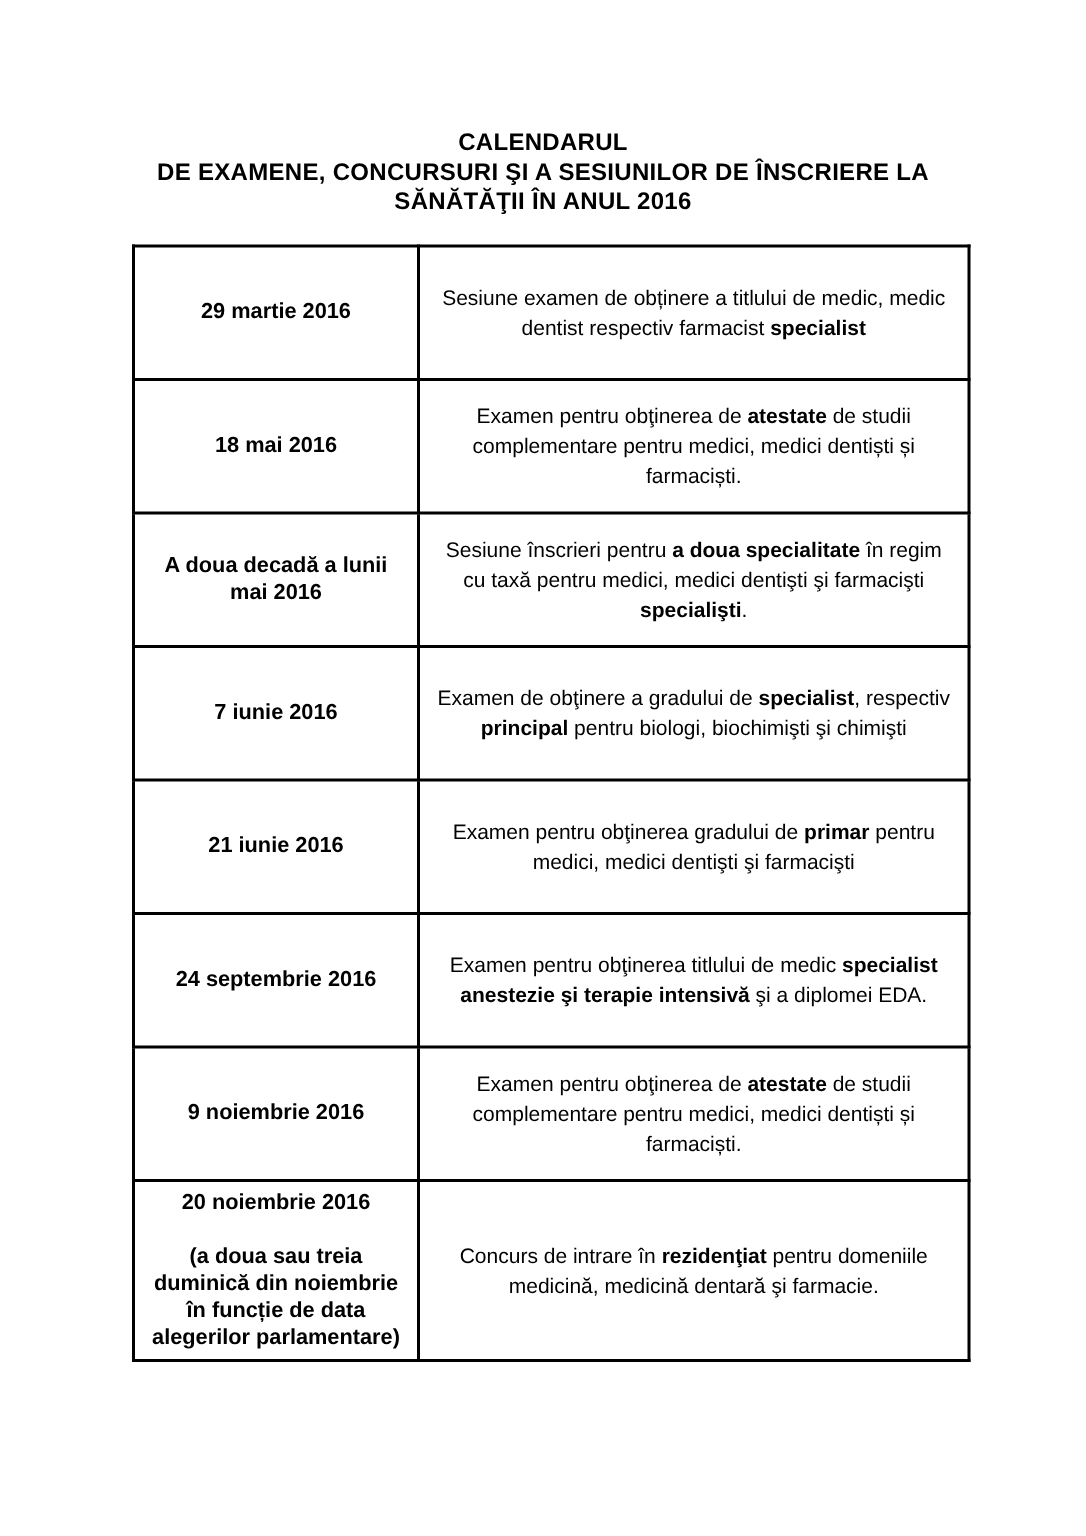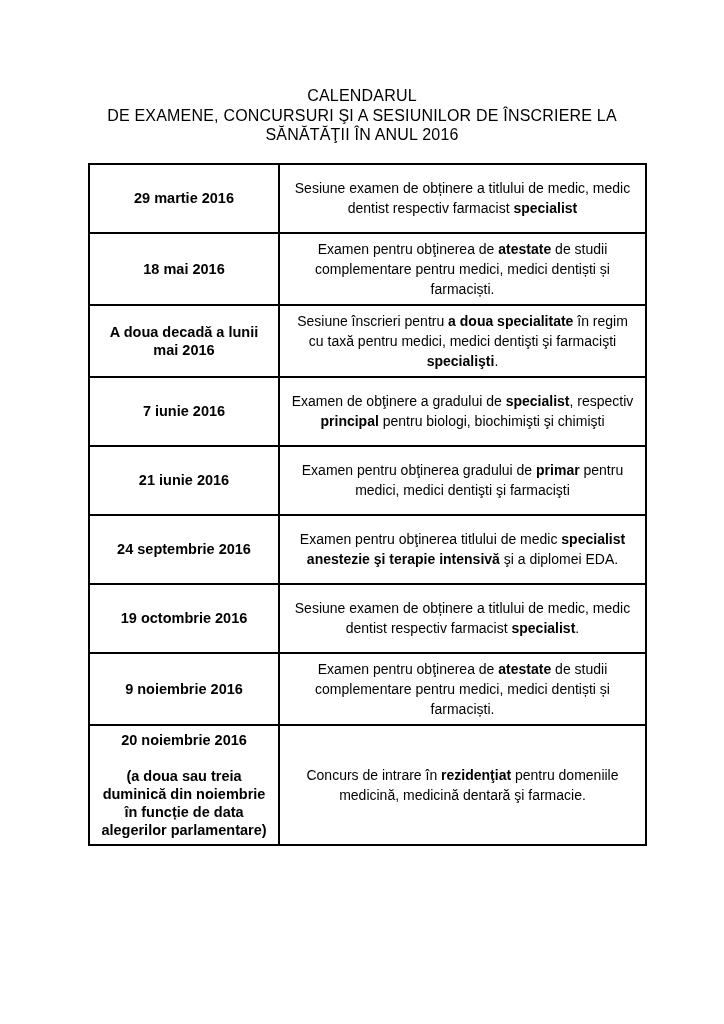--- a/index.html
+++ b/index.html
@@ -17,37 +17,37 @@
   .page {
     width: 724px;
     height: 1024px;
     background: #ffffff;
     box-sizing: border-box;
   }
   .title {
     margin: 86px 20px 0 20px;
     text-align: center;
     font-size: 16px;
-    font-weight: normal;
+    font-weight: bold;
     line-height: 19.5px;
     letter-spacing: 0.2px;
   }
   table.calendar {
     margin: 18px 0 0 88px;
     width: 557px;
     border-collapse: collapse;
     table-layout: fixed;
   }
   table.calendar td {
     border: 2px solid #000000;
     vertical-align: middle;
     box-sizing: border-box;
   }
   table.calendar tr {
-    height: 69px;
+    height: 89px;
   }
   table.calendar tr.tall-row {
     height: 103px;
   }
   .date-cell {
     width: 190px;
     text-align: center;
     font-weight: bold;
     font-size: 14.5px;
     line-height: 18px;
@@ -109,26 +109,20 @@
           <td class="content-cell"><span>Examen pentru obţinerea gradului de </span><b>primar</b><span> pentru medici, medici dentişti şi farmacişti</span></td>
         </tr>
         <tr>
           <td class="date-cell">
             <div class="date-line">24 septembrie 2016</div>
           </td>
           <td class="content-cell"><span>Examen pentru obţinerea titlului de medic </span><b>specialist anestezie şi terapie intensivă</b><span> şi a diplomei EDA.</span></td>
         </tr>
         <tr>
           <td class="date-cell">
-            <div class="date-line">19 octombrie 2016</div>
-          </td>
-          <td class="content-cell"><span>Sesiune examen de obținere a titlului de medic, medic dentist respectiv farmacist </span><b>specialist</b><span>.</span></td>
-        </tr>
-        <tr>
-          <td class="date-cell">
             <div class="date-line">9 noiembrie 2016</div>
           </td>
           <td class="content-cell"><span>Examen pentru obţinerea de </span><b>atestate</b><span> de studii complementare pentru medici, medici dentiști și farmaciști.</span></td>
         </tr>
         <tr class="tall-row">
           <td class="date-cell">
             <div class="date-line">20 noiembrie 2016</div>
             <div class="date-line blank-line">&nbsp;</div>
             <div class="date-line">(a doua sau treia duminică din noiembrie în funcție de data alegerilor parlamentare)</div>
           </td>

